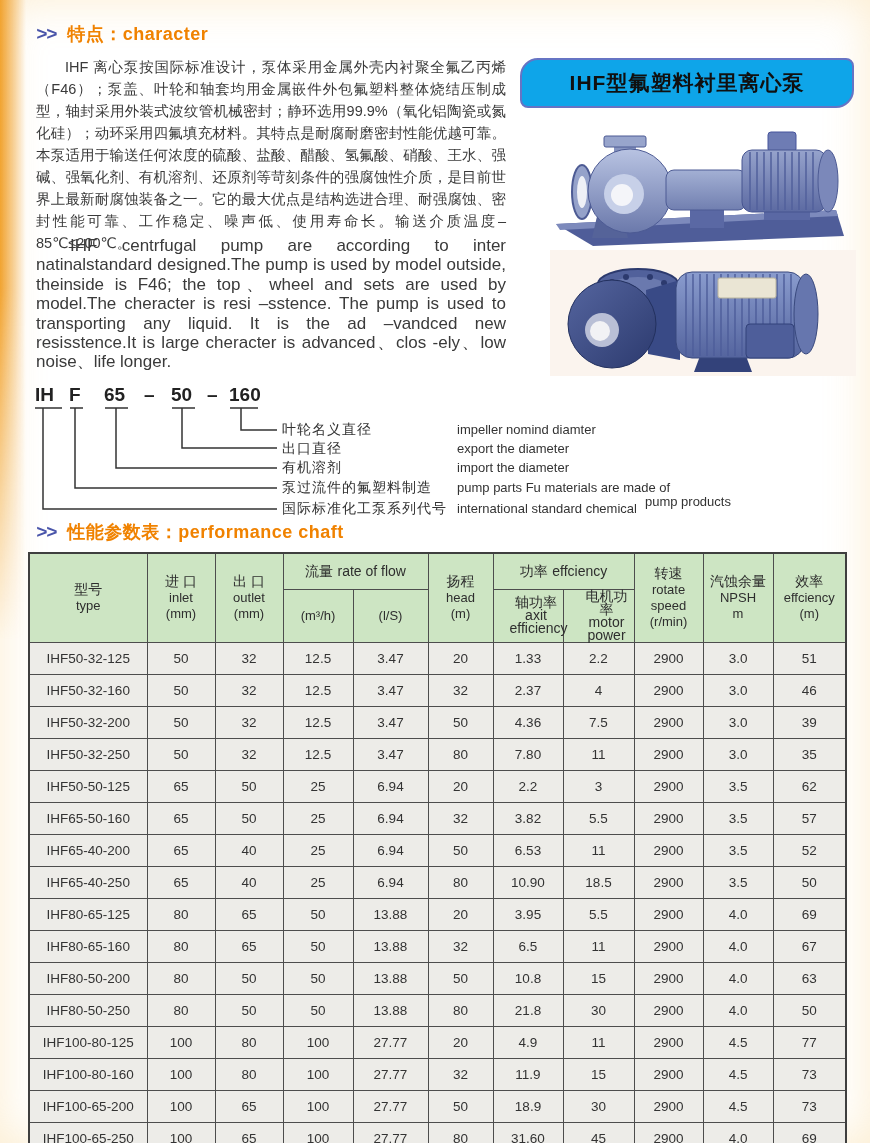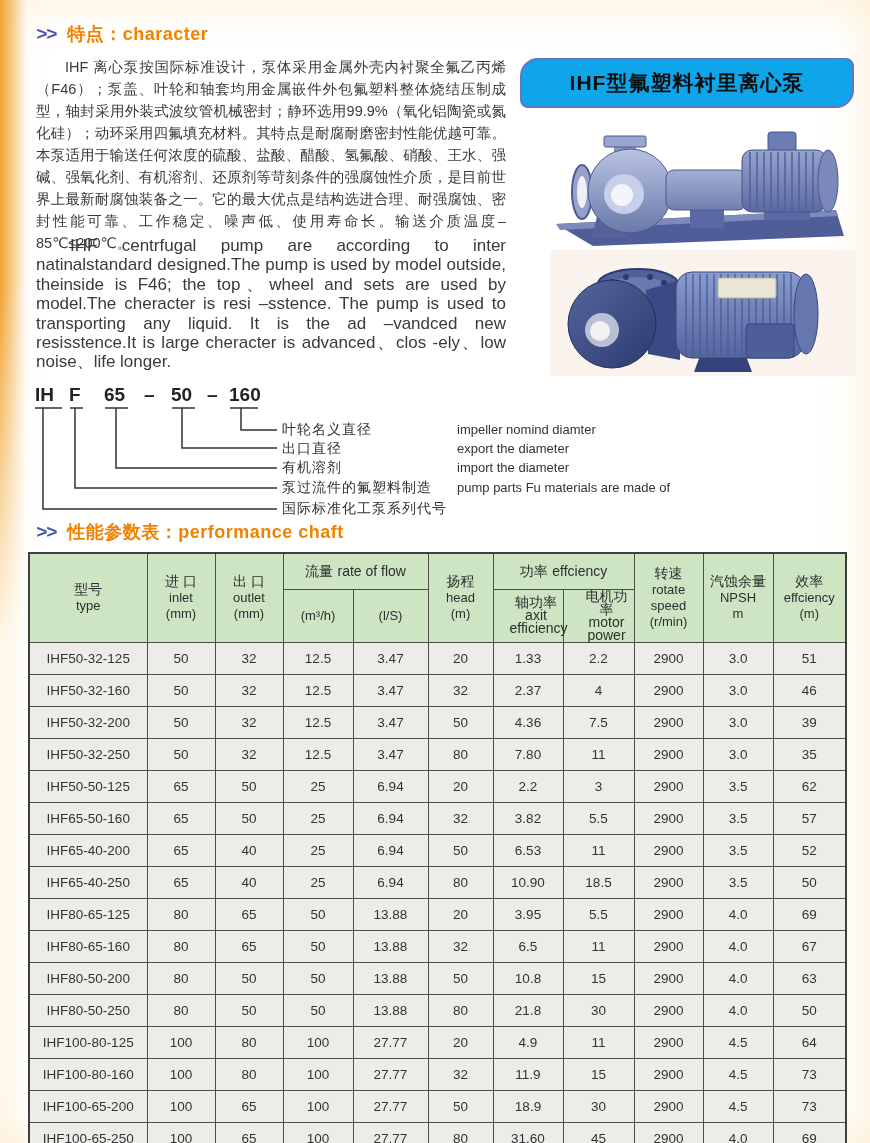--- a/index.html
+++ b/index.html
@@ -142,20 +142,23 @@
   <div class="m-zh" style="top:421px;">叶轮名义直径</div>
   <div class="m-zh" style="top:440px;">出口直径</div>
   <div class="m-zh" style="top:459px;">有机溶剂</div>
   <div class="m-zh" style="top:479px;">泵过流件的氟塑料制造</div>
   <div class="m-zh" style="top:500px;">国际标准化工泵系列代号</div>
 
   <div class="m-en" style="top:422px;">impeller nomind diamter</div>
   <div class="m-en" style="top:441px;">export the diameter</div>
   <div class="m-en" style="top:460px;">import the diameter</div>
   <div class="m-en" style="top:480px;">pump parts Fu materials are made of</div>
+  <div class="m-en" style="top:501px;">
+    <span>international standard chemical</span><span class="en2">pump products</span>
+  </div>
 
   <div class="sec-head" style="top:520px;">
     <span class="marker">&gt;&gt;</span><span>性能参数表：performance chaft</span>
   </div>
 
   <table class="perf-table">
     <colgroup>
       <col style="width:118px">
         <col style="width:68px">
         <col style="width:68px">
@@ -391,21 +394,21 @@
           <td>IHF100-80-125</td>
           <td>100</td>
           <td>80</td>
           <td>100</td>
           <td>27.77</td>
           <td>20</td>
           <td>4.9</td>
           <td>11</td>
           <td>2900</td>
           <td>4.5</td>
-          <td>64</td>
+          <td>77</td>
         </tr>
         <tr>
           <td>IHF100-80-160</td>
           <td>100</td>
           <td>80</td>
           <td>100</td>
           <td>27.77</td>
           <td>32</td>
           <td>11.9</td>
           <td>15</td>

